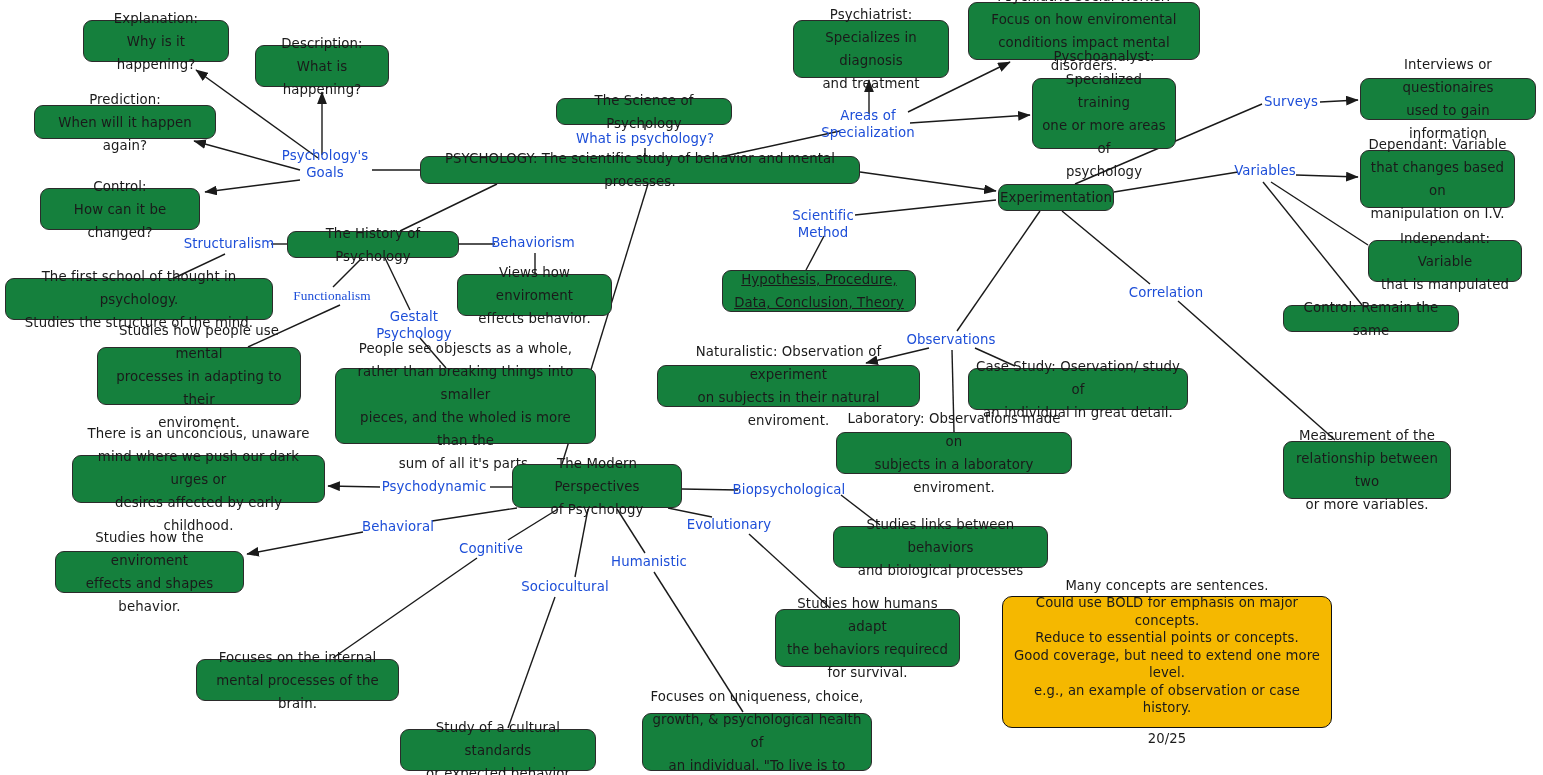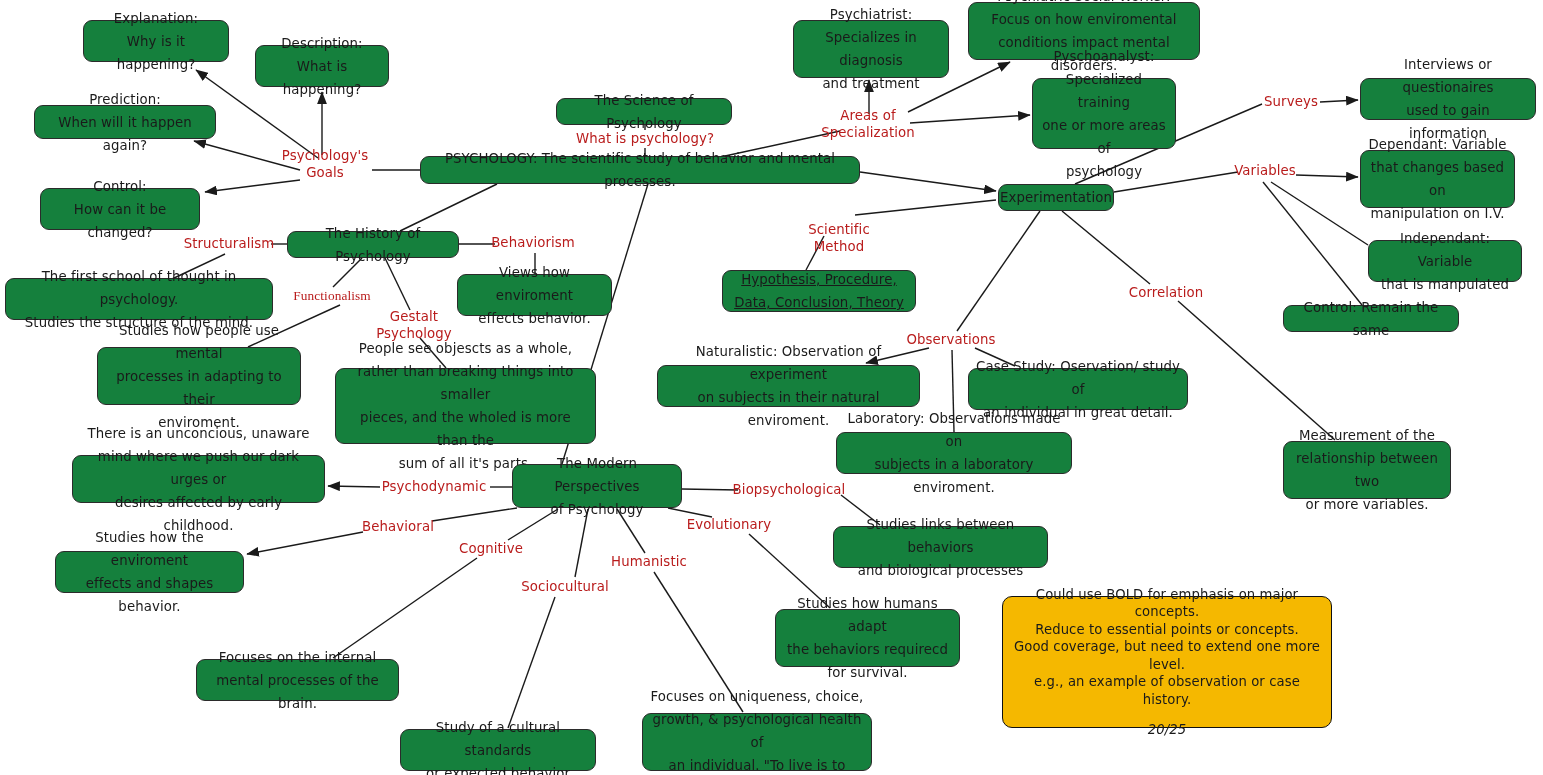--- a/index.html
+++ b/index.html
@@ -28,28 +28,28 @@
     letter-spacing:0.1px;
   }
   .node.note{
     background:#f5b800;
     border:1.4px solid #111;
     border-radius:10px;
     font-size:13.2px;
     line-height:17.5px;
     flex-direction:column;
   }
-  .note .grade{margin-top:13px;font-style:italic;}
+  .note .grade{margin-top:13px;}
   .lbl{
     position:absolute;
     font-size:13.3px;
     line-height:16.5px;
     text-align:center;
     white-space:pre-line;
-    color:#b91c1c;
+    color:#1d4ed8;
     background:transparent;
     transform:translate(-50%,-50%);
     padding:0 2px;
     letter-spacing:0.1px;
   }
 </style>
 </head>
 <body>
 
 <div id="map">
@@ -187,35 +187,35 @@
 an individual. "To live is to strive."</div>
     </div>
   <div id="labels-layer">
       <div class="lbl" id="psychologys-goals" style="left: 325px; top: 164px;">Psychology's
 Goals</div>
       <div class="lbl" id="what-is-psychology" style="left: 645px; top: 139px;">What is psychology?</div>
       <div class="lbl" id="areas-of-specialization" style="left: 868px; top: 124px;">Areas of
 Specialization</div>
       <div class="lbl" id="surveys" style="left: 1291px; top: 102px;">Surveys</div>
       <div class="lbl" id="variables" style="left: 1265px; top: 171px;">Variables</div>
-      <div class="lbl" id="scientific-method" style="left: 823px; top: 238px; margin-left: 16px;">Scientific
+      <div class="lbl" id="scientific-method" style="left: 823px; top: 224px;">Scientific
 Method</div>
       <div class="lbl" id="structuralism" style="left: 229px; top: 244px;">Structuralism</div>
       <div class="lbl" id="behaviorism" style="left: 533px; top: 243px;">Behaviorism</div>
       <div class="lbl" id="functionalism" style="left: 332px; top: 296px; font-family: Liberation Serif, serif;">Functionalism</div>
       <div class="lbl" id="gestalt-psychology" style="left: 414px; top: 325px;">Gestalt
 Psychology</div>
       <div class="lbl" id="observations" style="left: 951px; top: 340px;">Observations</div>
       <div class="lbl" id="correlation" style="left: 1166px; top: 293px;">Correlation</div>
       <div class="lbl" id="psychodynamic" style="left: 434px; top: 487px;">Psychodynamic</div>
       <div class="lbl" id="biopsychological" style="left: 789px; top: 490px;">Biopsychological</div>
       <div class="lbl" id="behavioral" style="left: 398px; top: 527px;">Behavioral</div>
       <div class="lbl" id="evolutionary" style="left: 729px; top: 525px;">Evolutionary</div>
       <div class="lbl" id="cognitive" style="left: 491px; top: 549px;">Cognitive</div>
       <div class="lbl" id="sociocultural" style="left: 565px; top: 587px;">Sociocultural</div>
       <div class="lbl" id="humanistic" style="left: 649px; top: 562px;">Humanistic</div>
     </div>
 
   <div class="node note" id="teacher-note" style="left: 1002px; top: 596px; width: 330px; height: 132px;">
-    <div id="note-body"><div>Could use BOLD for emphasis on major concepts.</div><div>Reduce to essential points or concepts.</div><div>Good coverage, but need to extend one more level.</div><div>e.g., an example of observation or case history.</div></div>
+    <div id="note-body"><div>Many concepts are sentences.</div><div>Could use BOLD for emphasis on major concepts.</div><div>Reduce to essential points or concepts.</div><div>Good coverage, but need to extend one more level.</div><div>e.g., an example of observation or case history.</div></div>
     <div class="grade">20/25</div>
   </div>
 </div>
 
 </body></html>

